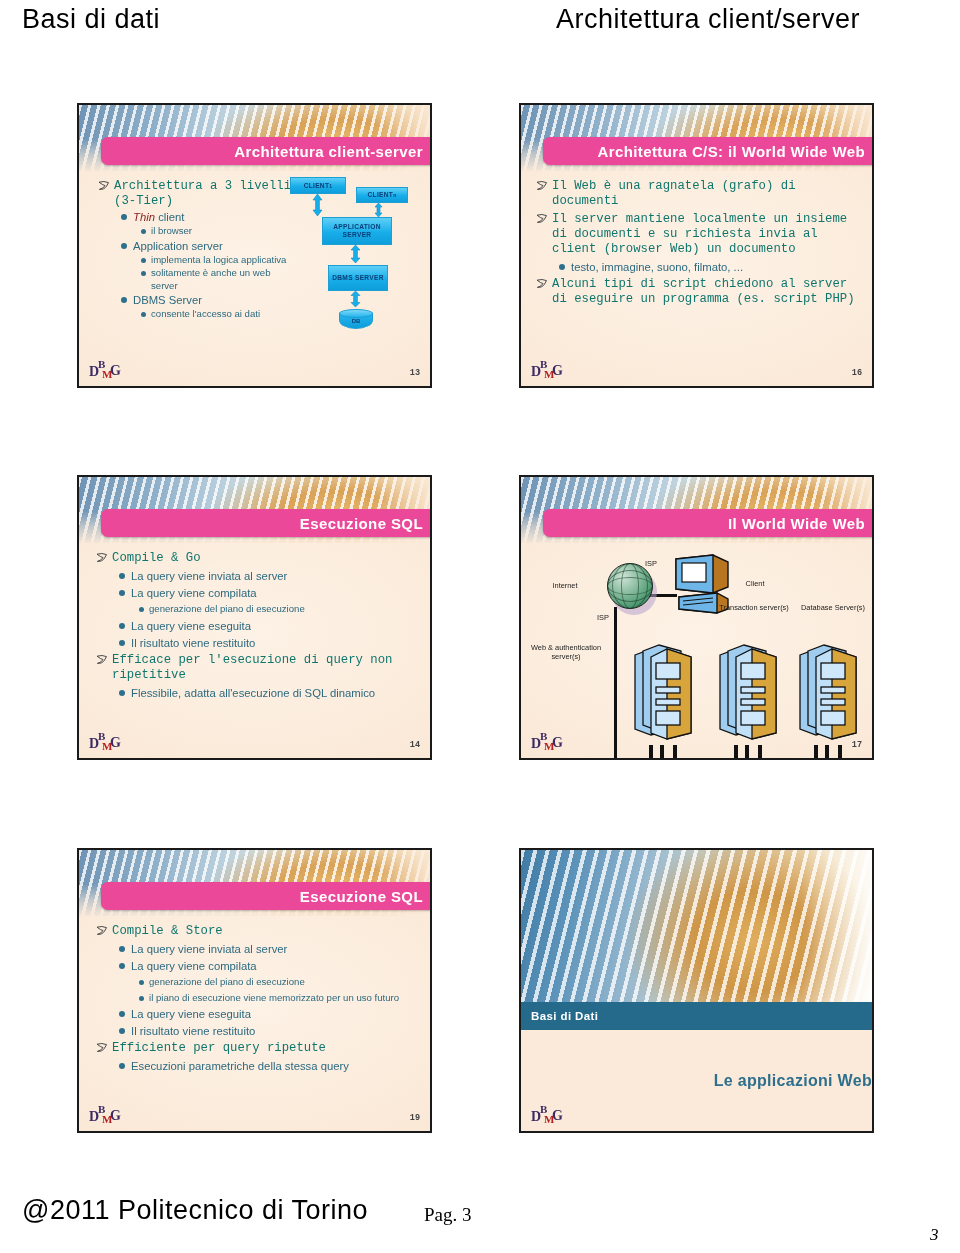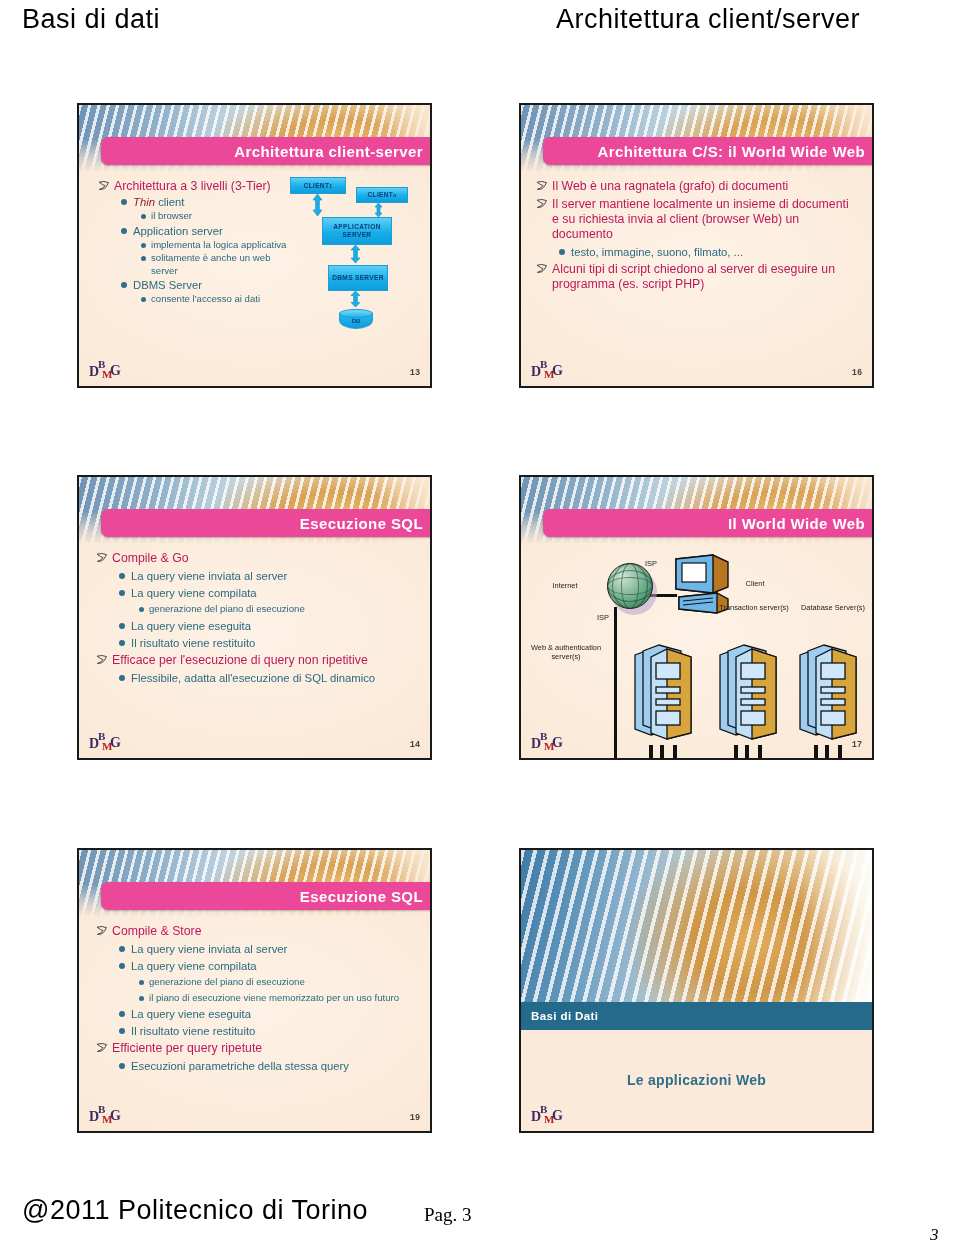--- a/index.html
+++ b/index.html
@@ -54,21 +54,21 @@
   
   .titlebar{position:absolute;left:22px;top:32px;right:-2px;height:28px;
     background:#ec4899;border-radius:7px 0 0 7px;display:flex;align-items:center;
     justify-content:flex-end;box-shadow:0 1px 2px rgba(0,0,0,.25);}
   .titlebar span{color:#ffffff;font-size:15px;font-weight:bold;letter-spacing:.4px;padding-right:9px;white-space:nowrap;}
 
   
   .sbody{position:absolute;left:0;top:70px;width:100%;bottom:26px;}
 
   
-  .lvl1{margin:0 0 1px 0;padding-left:17px;font-size:12.3px;line-height:15px;color:#be185d;position:relative;}
+  .lvl1{margin:0 0 1px 0;padding-left:17px;font-size:12.3px;line-height:15px;color:#0f766e;position:relative;font-family:Liberation Mono, monospace;}
   .lvl1 .g1{position:absolute;left:1px;top:1px;width:12px;height:12px;}
   
   .lvl2{margin:0 0 1px 0;padding-left:36px;font-size:11.3px;line-height:14px;color:#2c6a80;position:relative;}
   .lvl2 .g2{position:absolute;left:24px;top:4px;width:6px;height:6px;border-radius:50%;background:#2d6f8c;}
   
   .lvl3{margin:0 0 1px 0;padding-left:54px;font-size:9.6px;line-height:12.5px;color:#2c6a80;position:relative;}
   .lvl3 .g3{position:absolute;left:44px;top:4px;width:5px;height:5px;border-radius:50%;background:#2d6f8c;}
 
   .lvl2 i{font-style:italic;color:#8a1c1c;font-weight:normal;}
 
@@ -114,22 +114,22 @@
 
   .srvgrp{position:absolute;width:74px;height:118px;}
   .srvgrp .legs{position:absolute;left:16px;bottom:0;width:34px;height:14px;}
   .srvgrp .legs i{position:absolute;bottom:0;width:4px;height:14px;background:#111;}
 
   
   .cover-photo{position:absolute;left:0;top:0;width:100%;height:152px;overflow:hidden;}
   .cover-bar{position:absolute;left:0;top:152px;width:100%;height:28px;background:#256a8a;
      display:flex;align-items:center;}
   .cover-bar span{color:#fff;font-size:11.5px;font-weight:bold;padding-left:10px;letter-spacing:.4px;}
-  .cover-title{position:absolute;left:0;top:222px;width:100%;text-align:center;
-     font-size:14px;font-weight:bold;color:#2d6f8c;letter-spacing:.3px;}
+  .cover-title{position:absolute;left:0;top:222px;width:100%;text-align:right;
+     font-size:16px;font-weight:bold;color:#2d6f8c;letter-spacing:.3px;}
   .cover-body{position:absolute;left:0;top:180px;width:100%;bottom:0;background:#fbead9;}
 </style>
 </head>
 <body>
 
 <div class="page-header">
   <div class="hdr-left">Basi di dati</div>
   <div class="hdr-right">Architettura client/server</div>
 </div>
 

